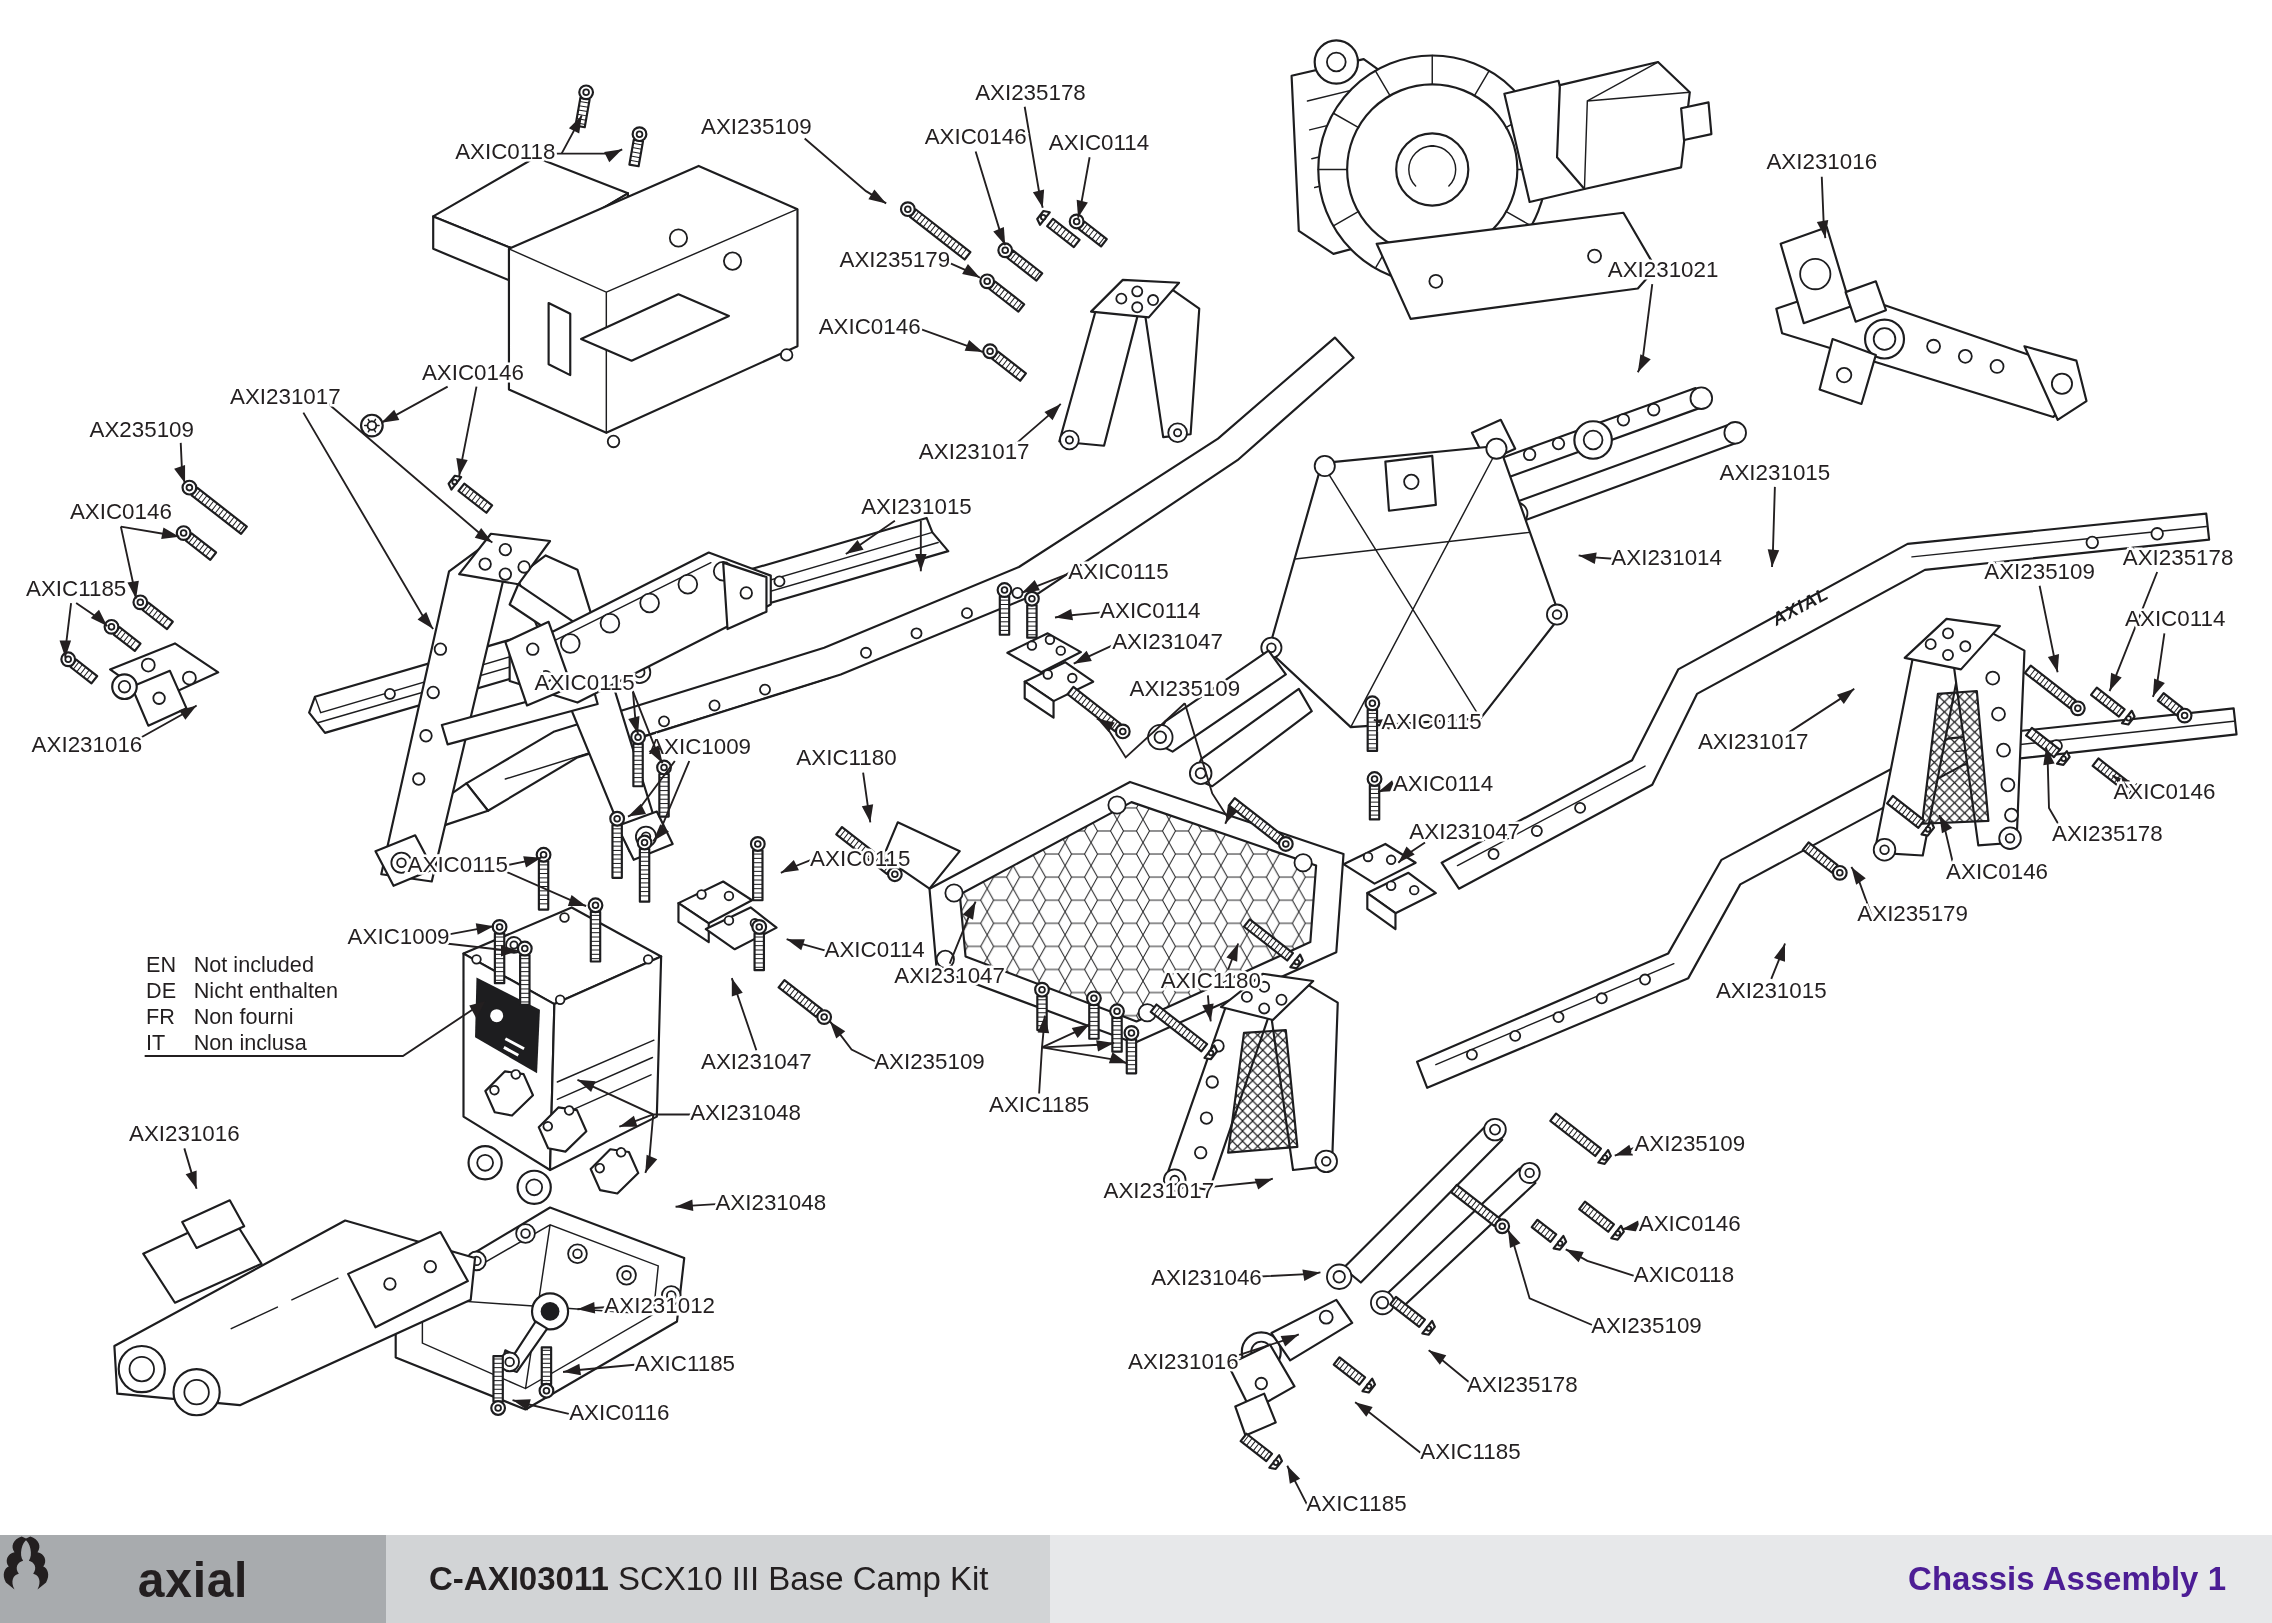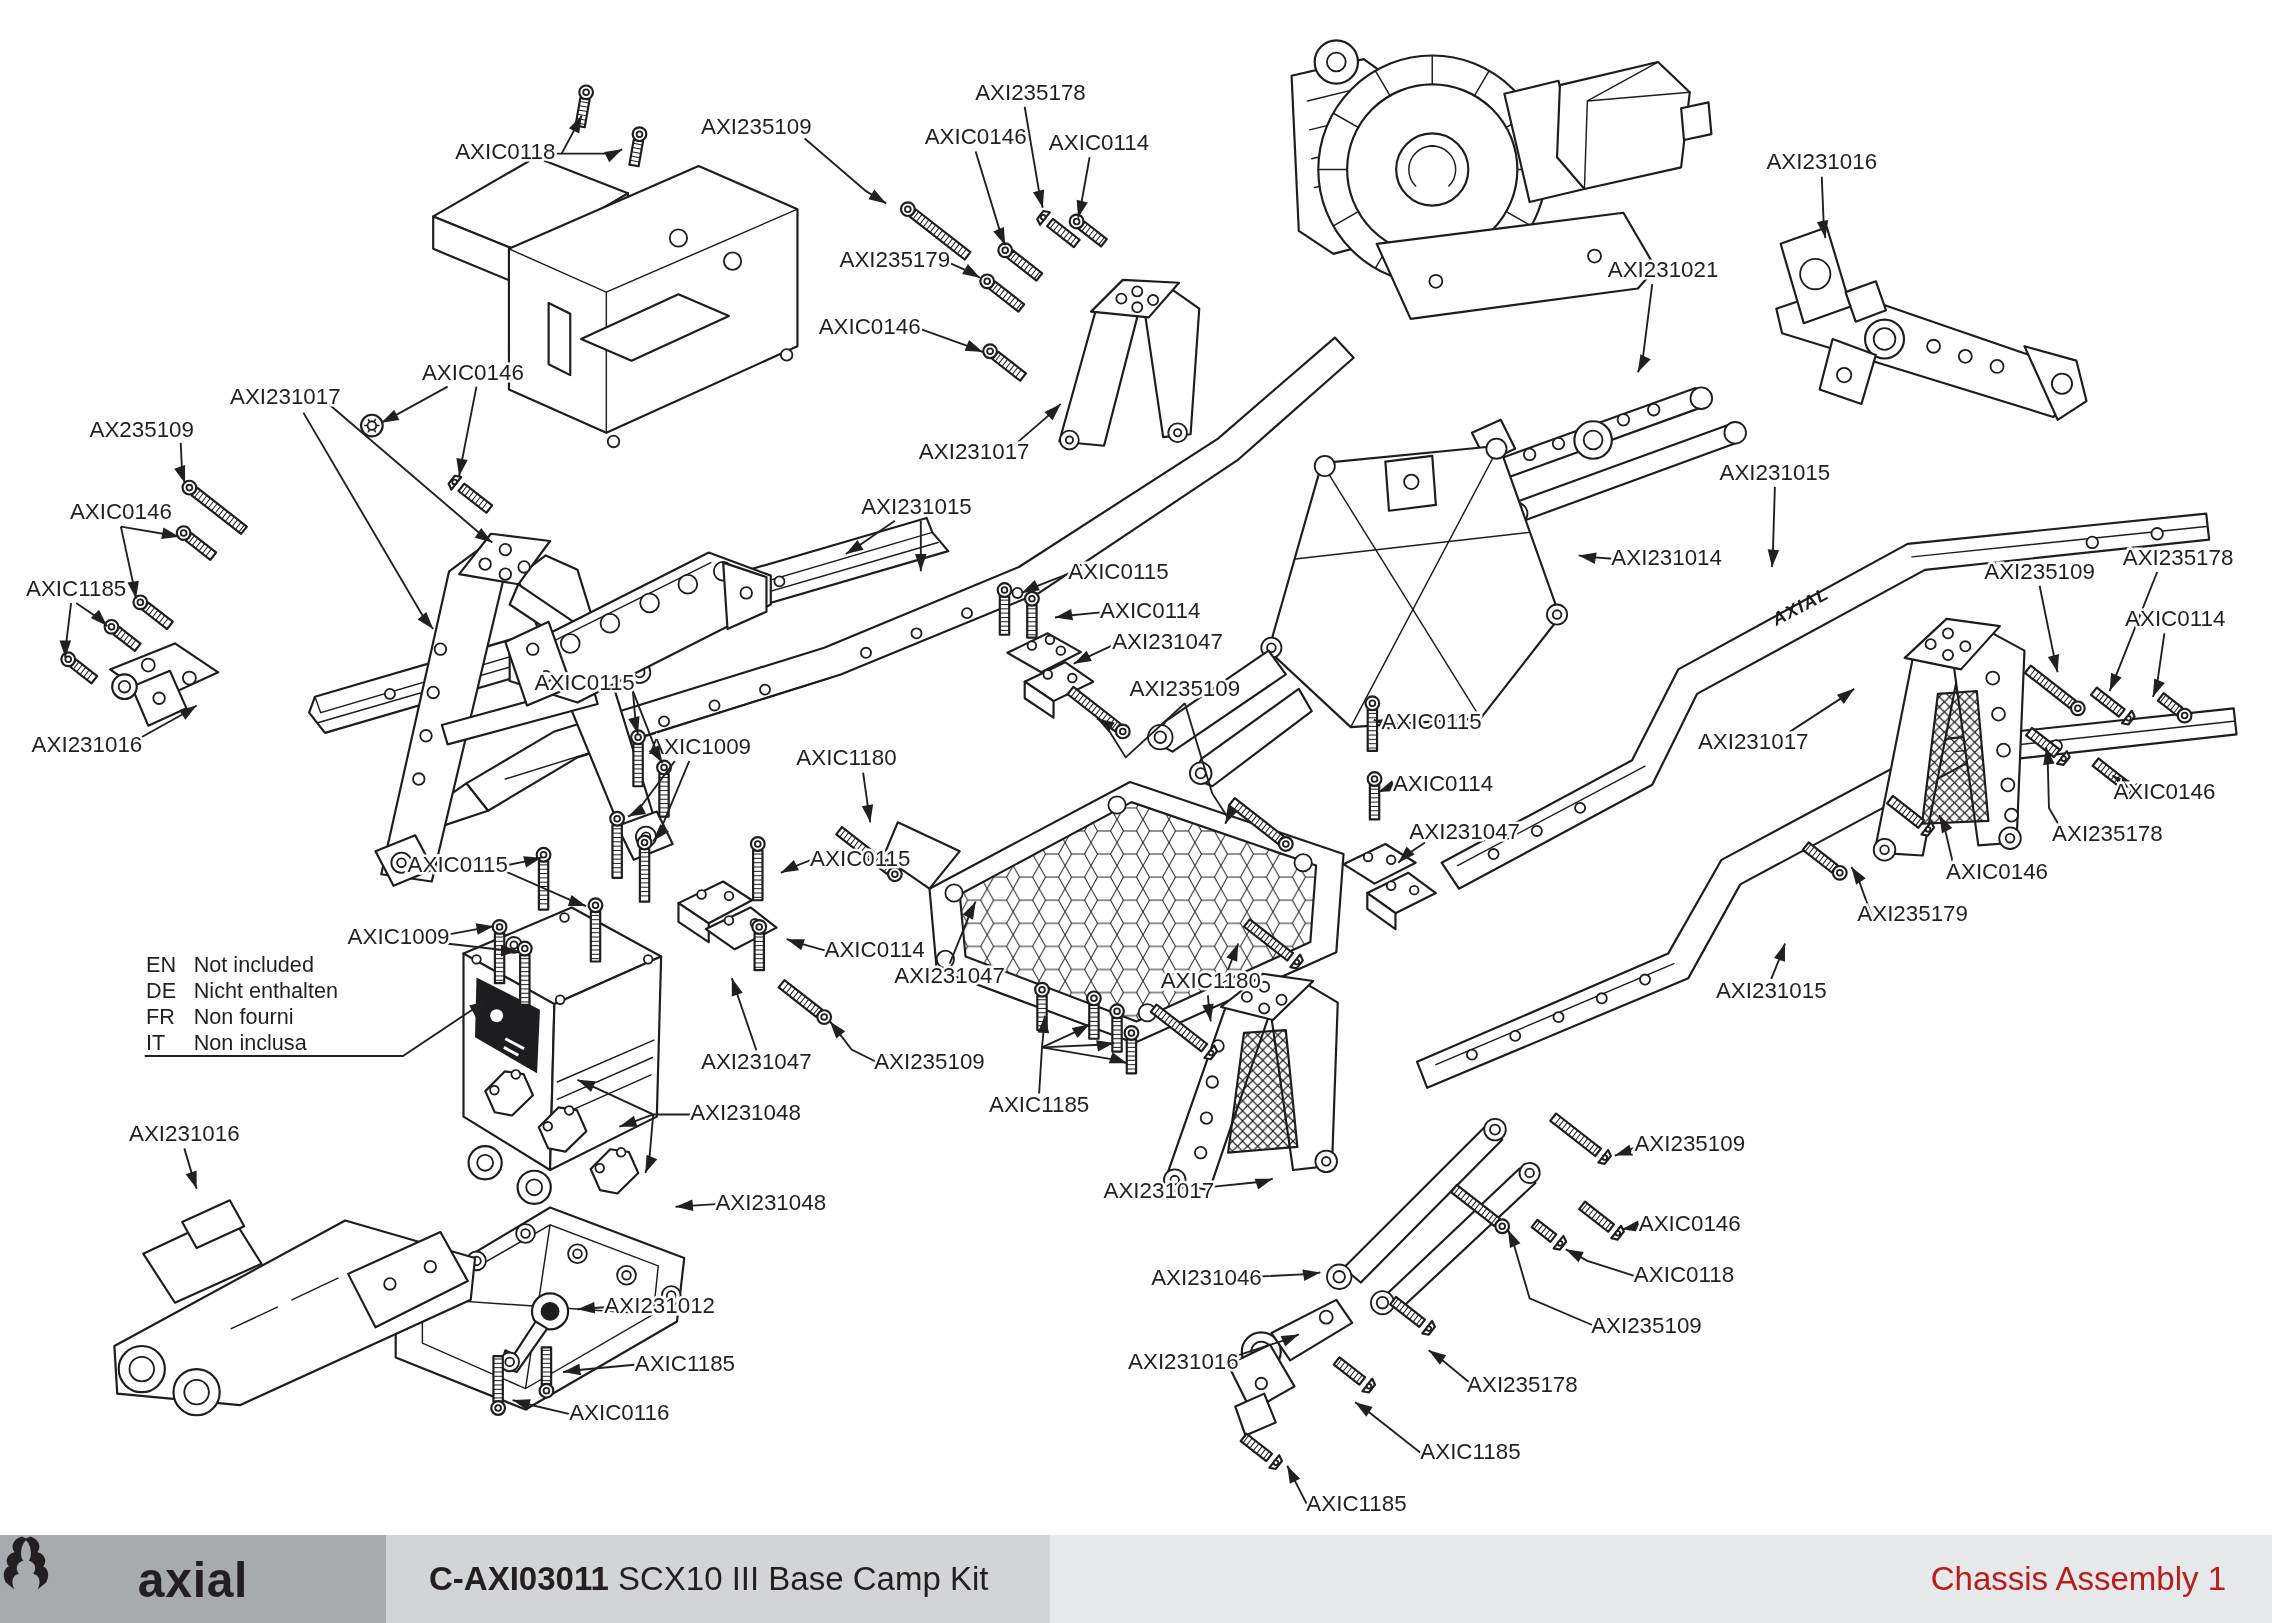--- a/index.html
+++ b/index.html
@@ -17,21 +17,21 @@
   svg text.note{font-family:"Liberation Sans",sans-serif;font-size:30px;fill:#231f20;}
   svg text.raillogo{font-family:"Liberation Sans",sans-serif;font-size:25px;font-weight:bold;
                     font-style:italic;fill:#1d1d1f;letter-spacing:2px;}
   
   .footer{position:absolute;left:0;top:1535px;width:2273px;height:88px;display:flex;}
   .f-left{width:386px;height:100%;background:#a8abae;display:flex;align-items:center;justify-content:center;}
   .f-mid{width:664px;height:100%;background:#d2d4d6;display:flex;align-items:center;}
   .f-right{flex:1;height:100%;background:#e7e8ea;display:flex;align-items:center;justify-content:flex-end;}
   .f-title{font-size:33px;color:#231f20;margin-left:43px;white-space:nowrap;}
   .f-title b{font-weight:bold;}
-  .f-page{font-size:33px;font-weight:normal;color:#b91c1c;margin-right:47px;}
+  .f-page{font-size:33px;font-weight:bold;color:#4c1d95;margin-right:47px;}
   .logo{display:flex;align-items:center;gap:10px;}
   .logo-text{font-size:48px;font-weight:bold;color:#231f20;letter-spacing:0.7px;
              font-family:"Liberation Sans",sans-serif;transform:scaleY(1.05);}
 </style>
 </head>
 <body>
 
 <div class="stage">
 <svg width="2273" height="1623" viewBox="0 0 3150 2250">
   <defs>

